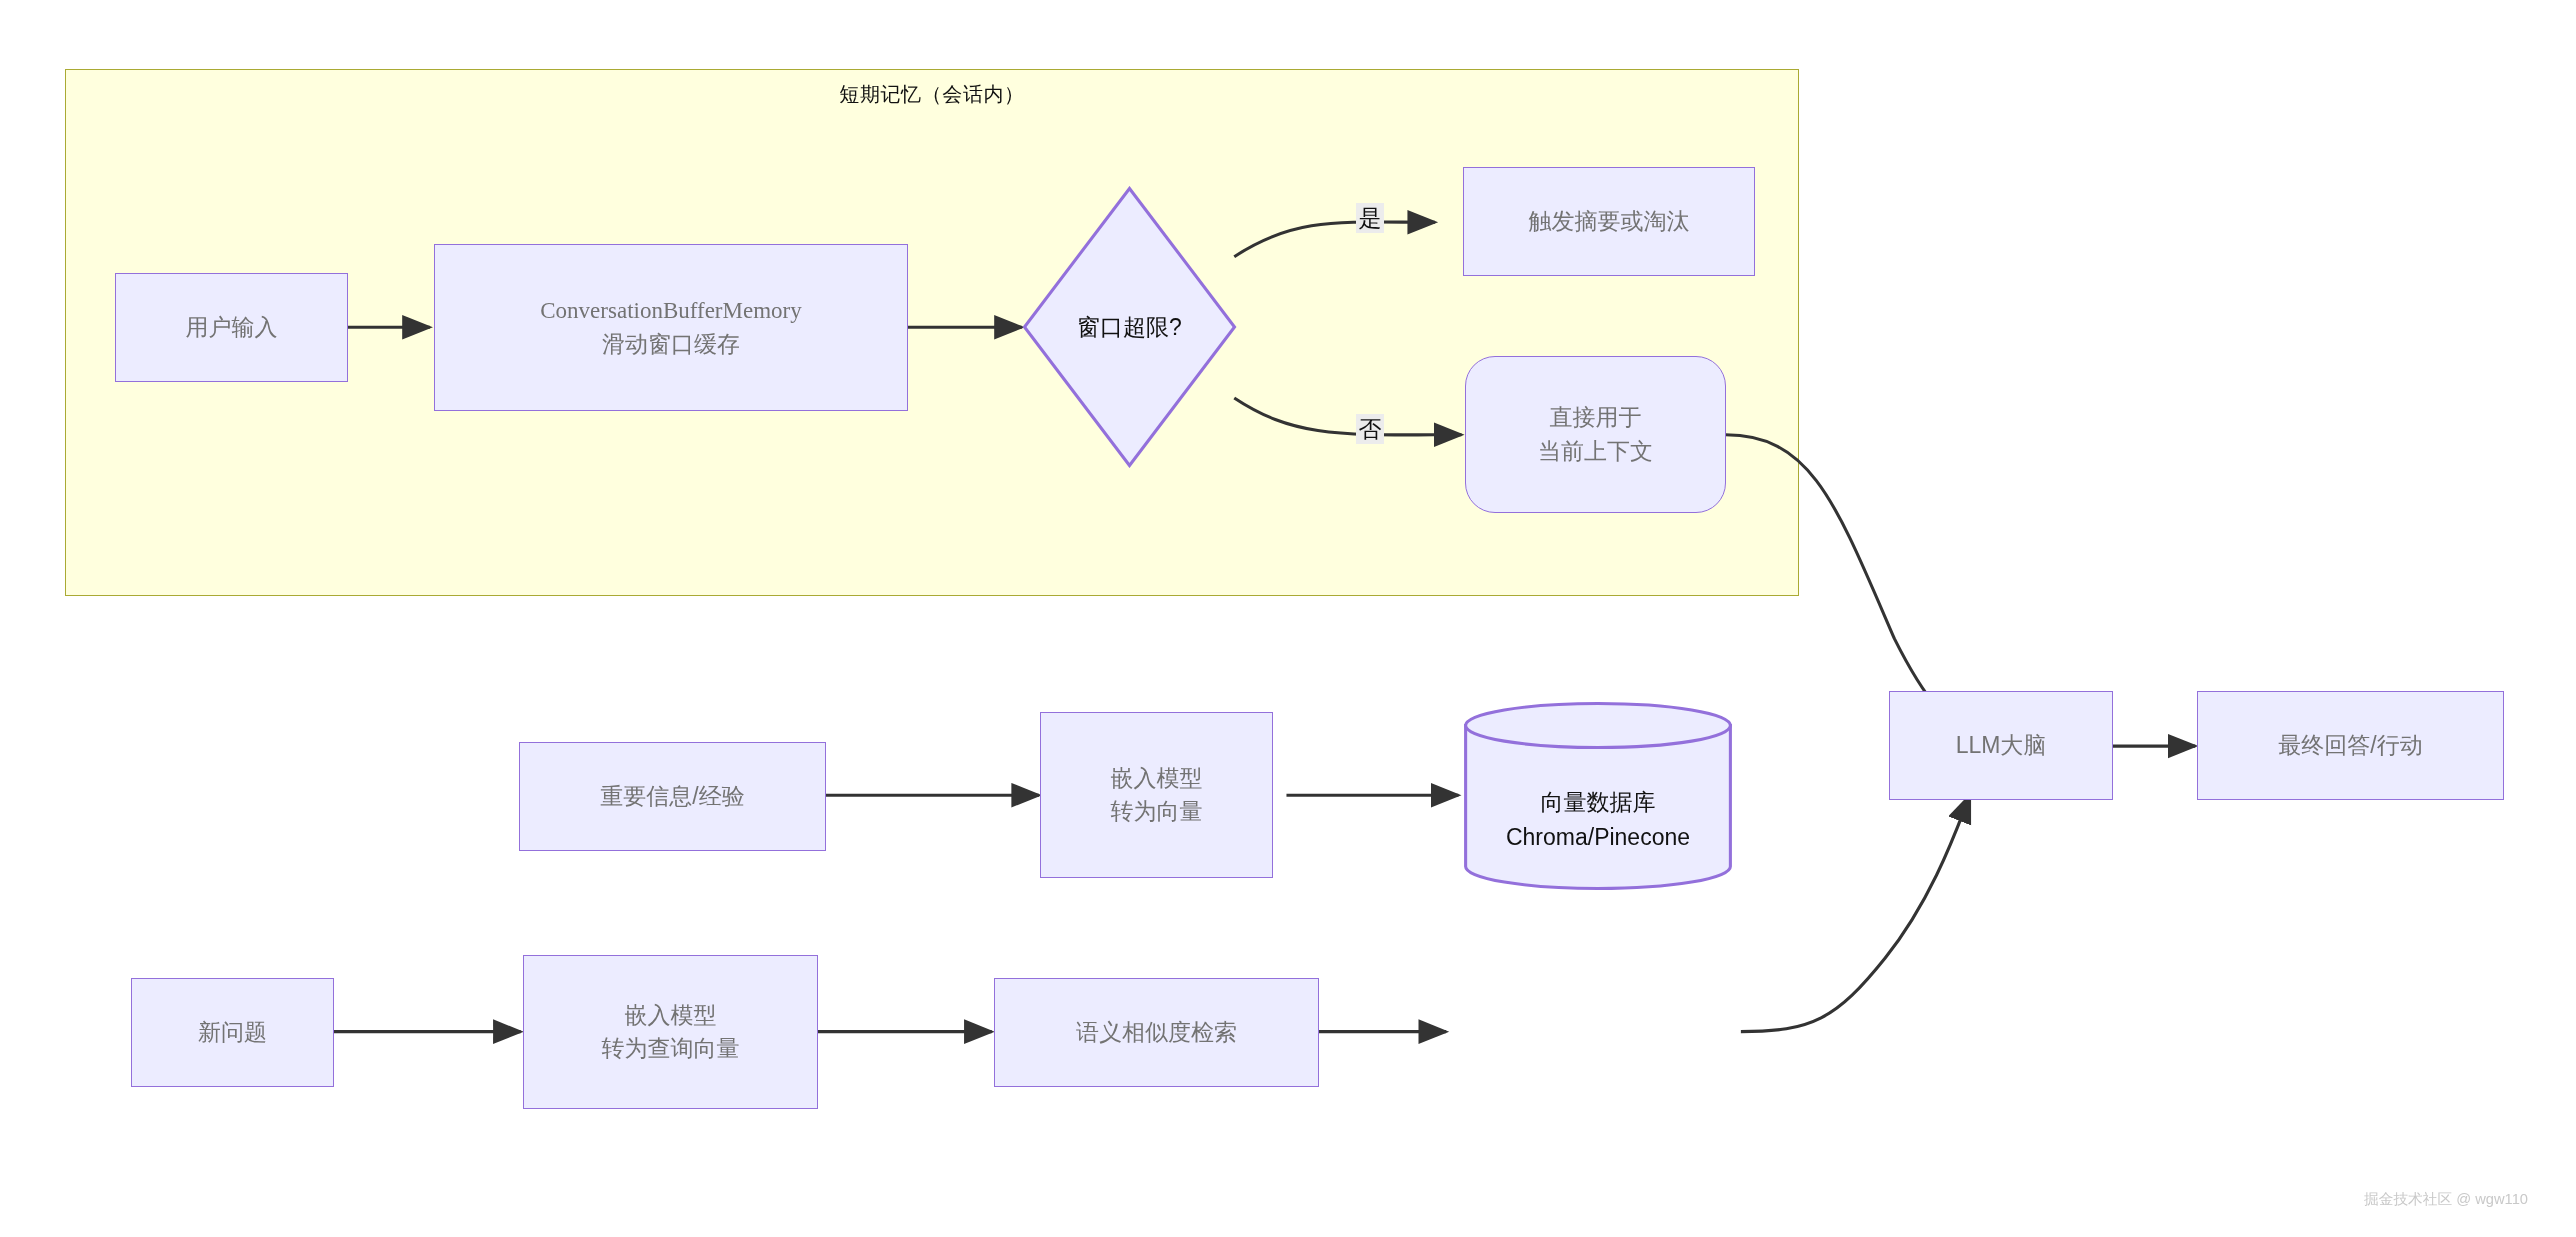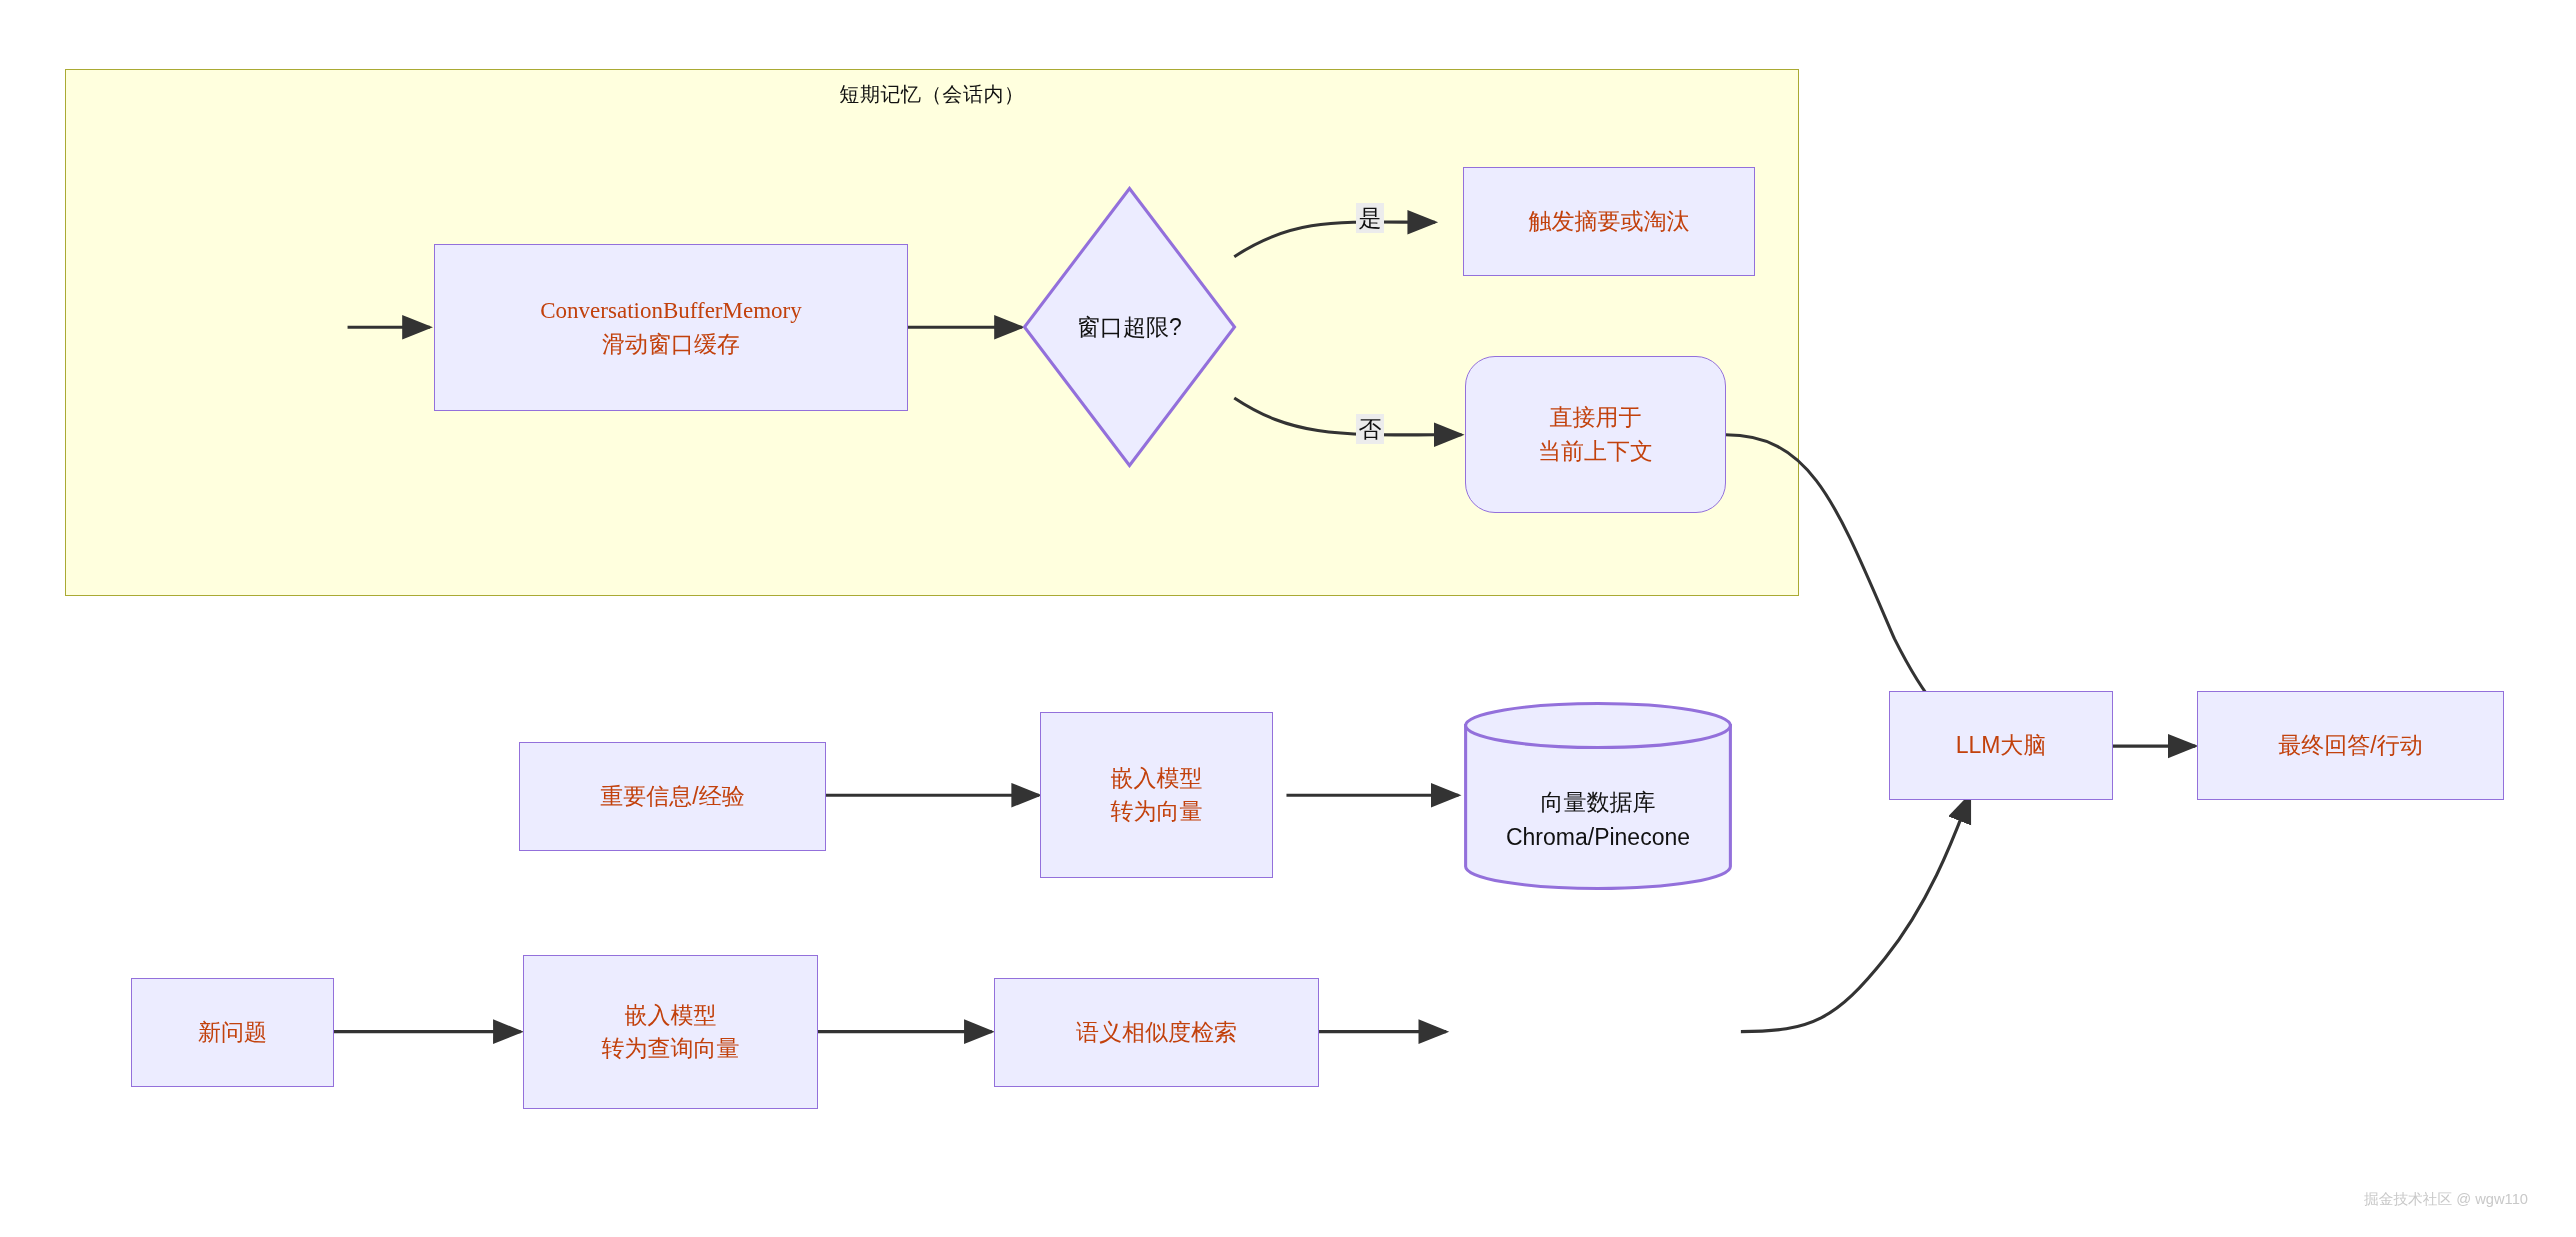--- a/index.html
+++ b/index.html
@@ -27,21 +27,21 @@
 
   .node{
     position:absolute;
     background:#ececff;
     border:1.8px solid #9370db;
     box-sizing:border-box;
     display:flex;
     align-items:center;
     justify-content:center;
     flex-direction:column;
-    color:#c2410c;
+    color:#737373;
     font-size:23px;
     line-height:1.45;
     text-align:center;
     z-index:4;
   }
   .node .l{display:block;white-space:nowrap;}
   .node.mono{font-family:"Liberation Serif","DejaVu Serif",serif;}
 
   .diamond{
     position:absolute;
@@ -120,20 +120,23 @@
       <path d="M1330,1680 L1615,1680"></path>
 
       <path d="M2145,1680 L2355,1680"></path>
 
       <path d="M2835,1680 C2950,1680 2990,1660 3070,1560 C3150,1460 3190,1340 3208,1295"></path>
 
       <path d="M3440,1215 L3575,1215"></path>
     </g>
   </svg>
 
+  <div class="node" style="left:115px;top:273px;width:233px;height:109px;">
+    <span class="l">用户输入</span>
+  </div>
 
   <div class="node mono" style="left:434px;top:244px;width:474px;height:167px;">
     <span class="l">ConversationBufferMemory</span>
     <span class="l">滑动窗口缓存</span>
   </div>
 
   <div class="diamond" style="left:1022px;top:186px;width:215px;height:282px;">
     <svg class="shape" viewBox="0 0 350 460" preserveAspectRatio="none">
       <polygon points="175,4 346,230 175,456 4,230" fill="#ececff" stroke="#9370db" stroke-width="5"></polygon>
     </svg>

